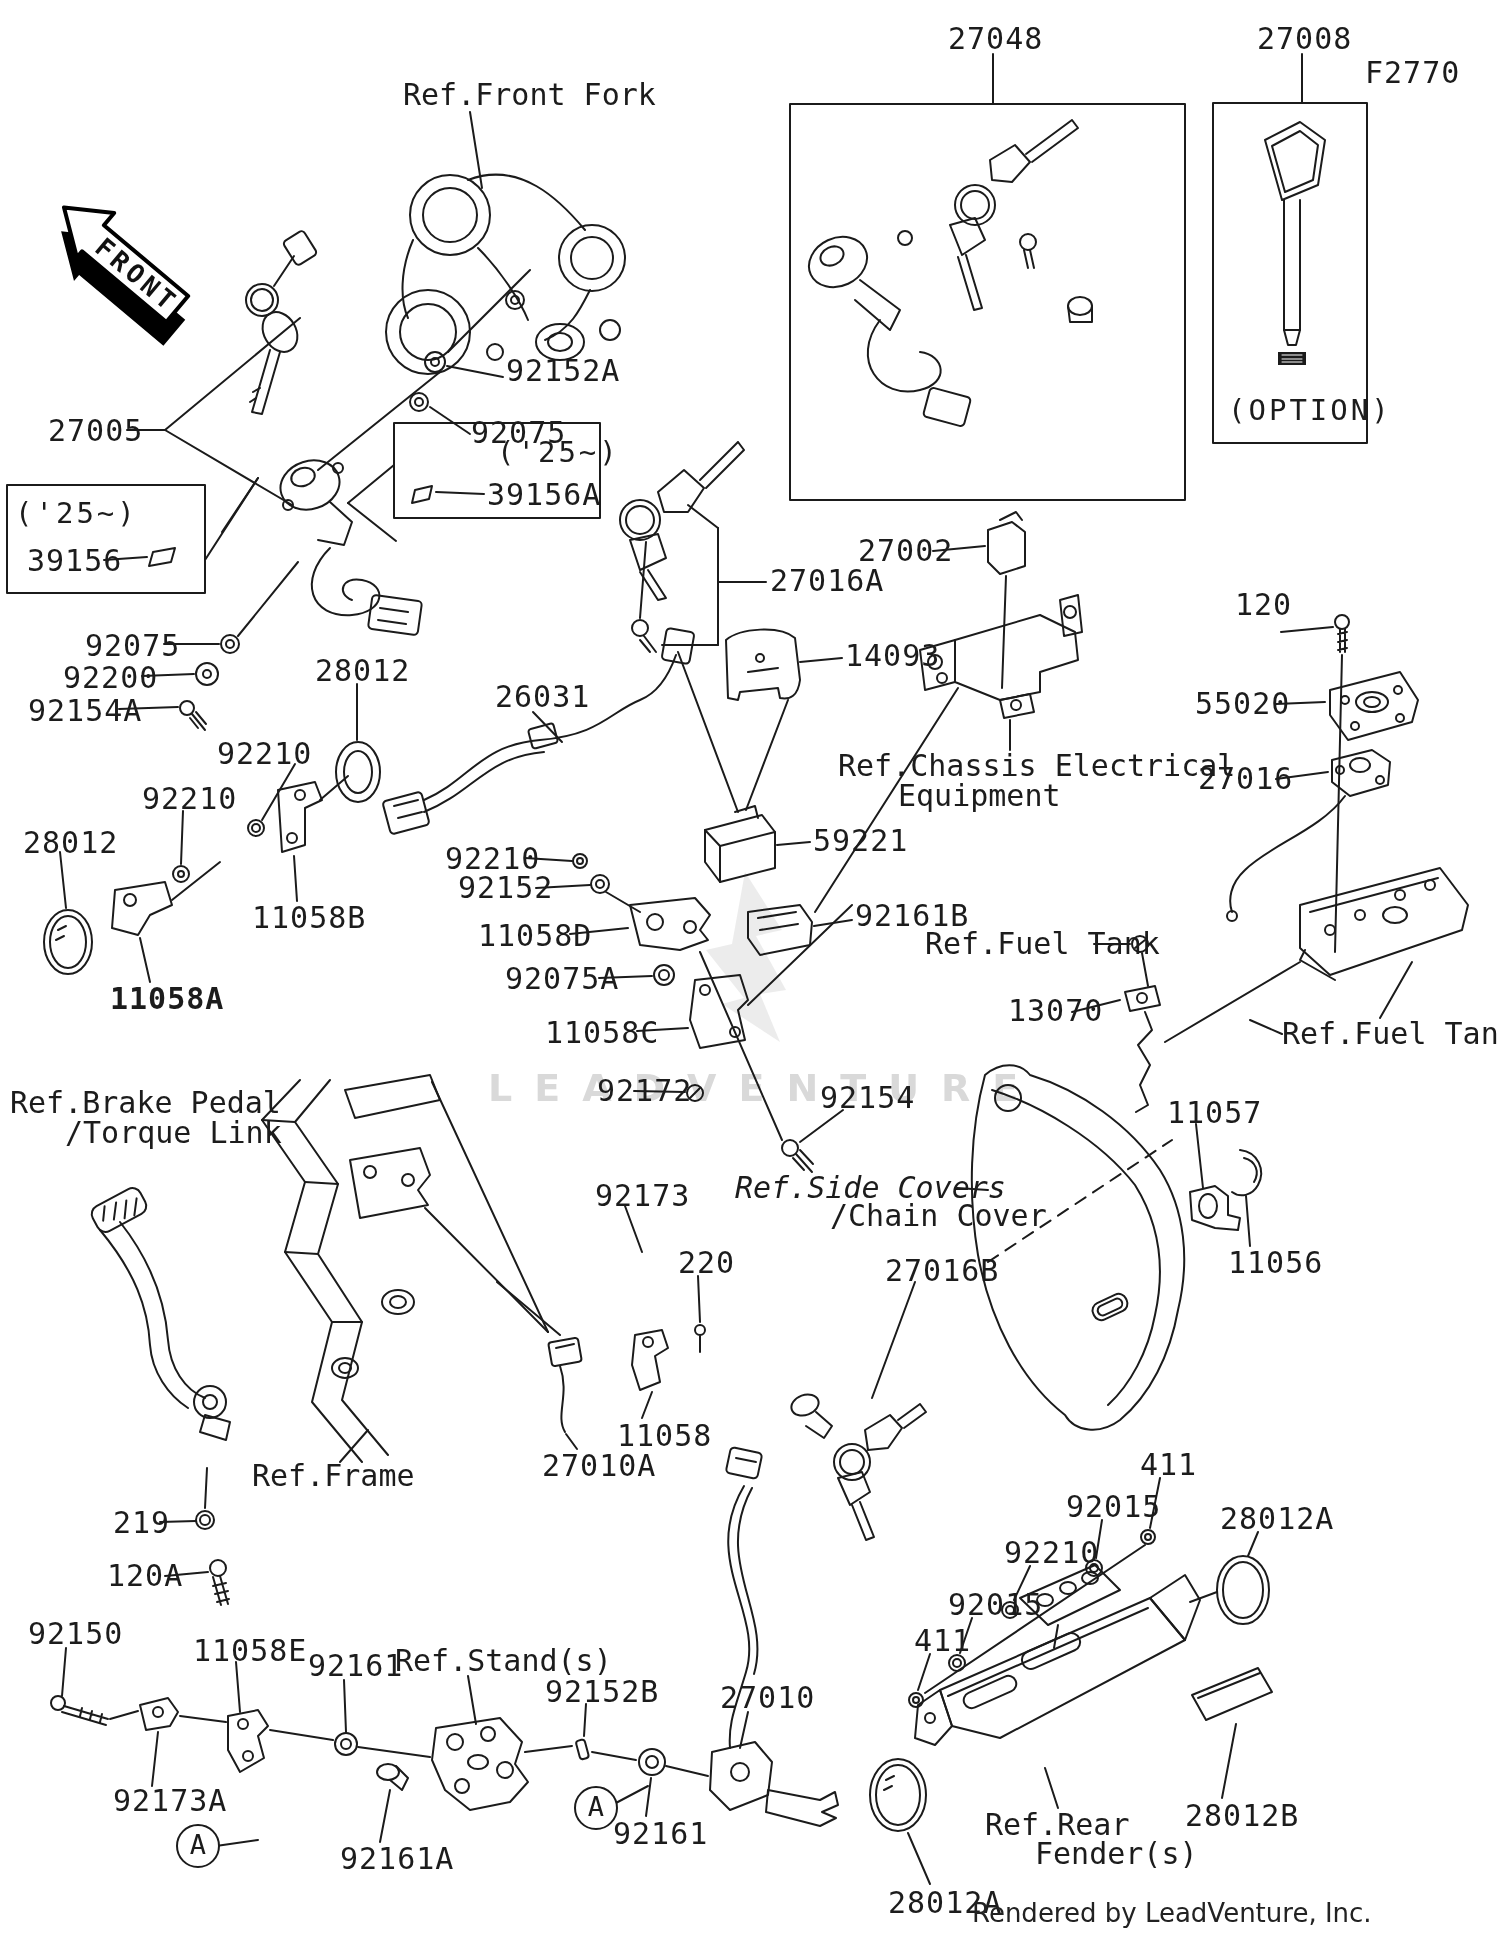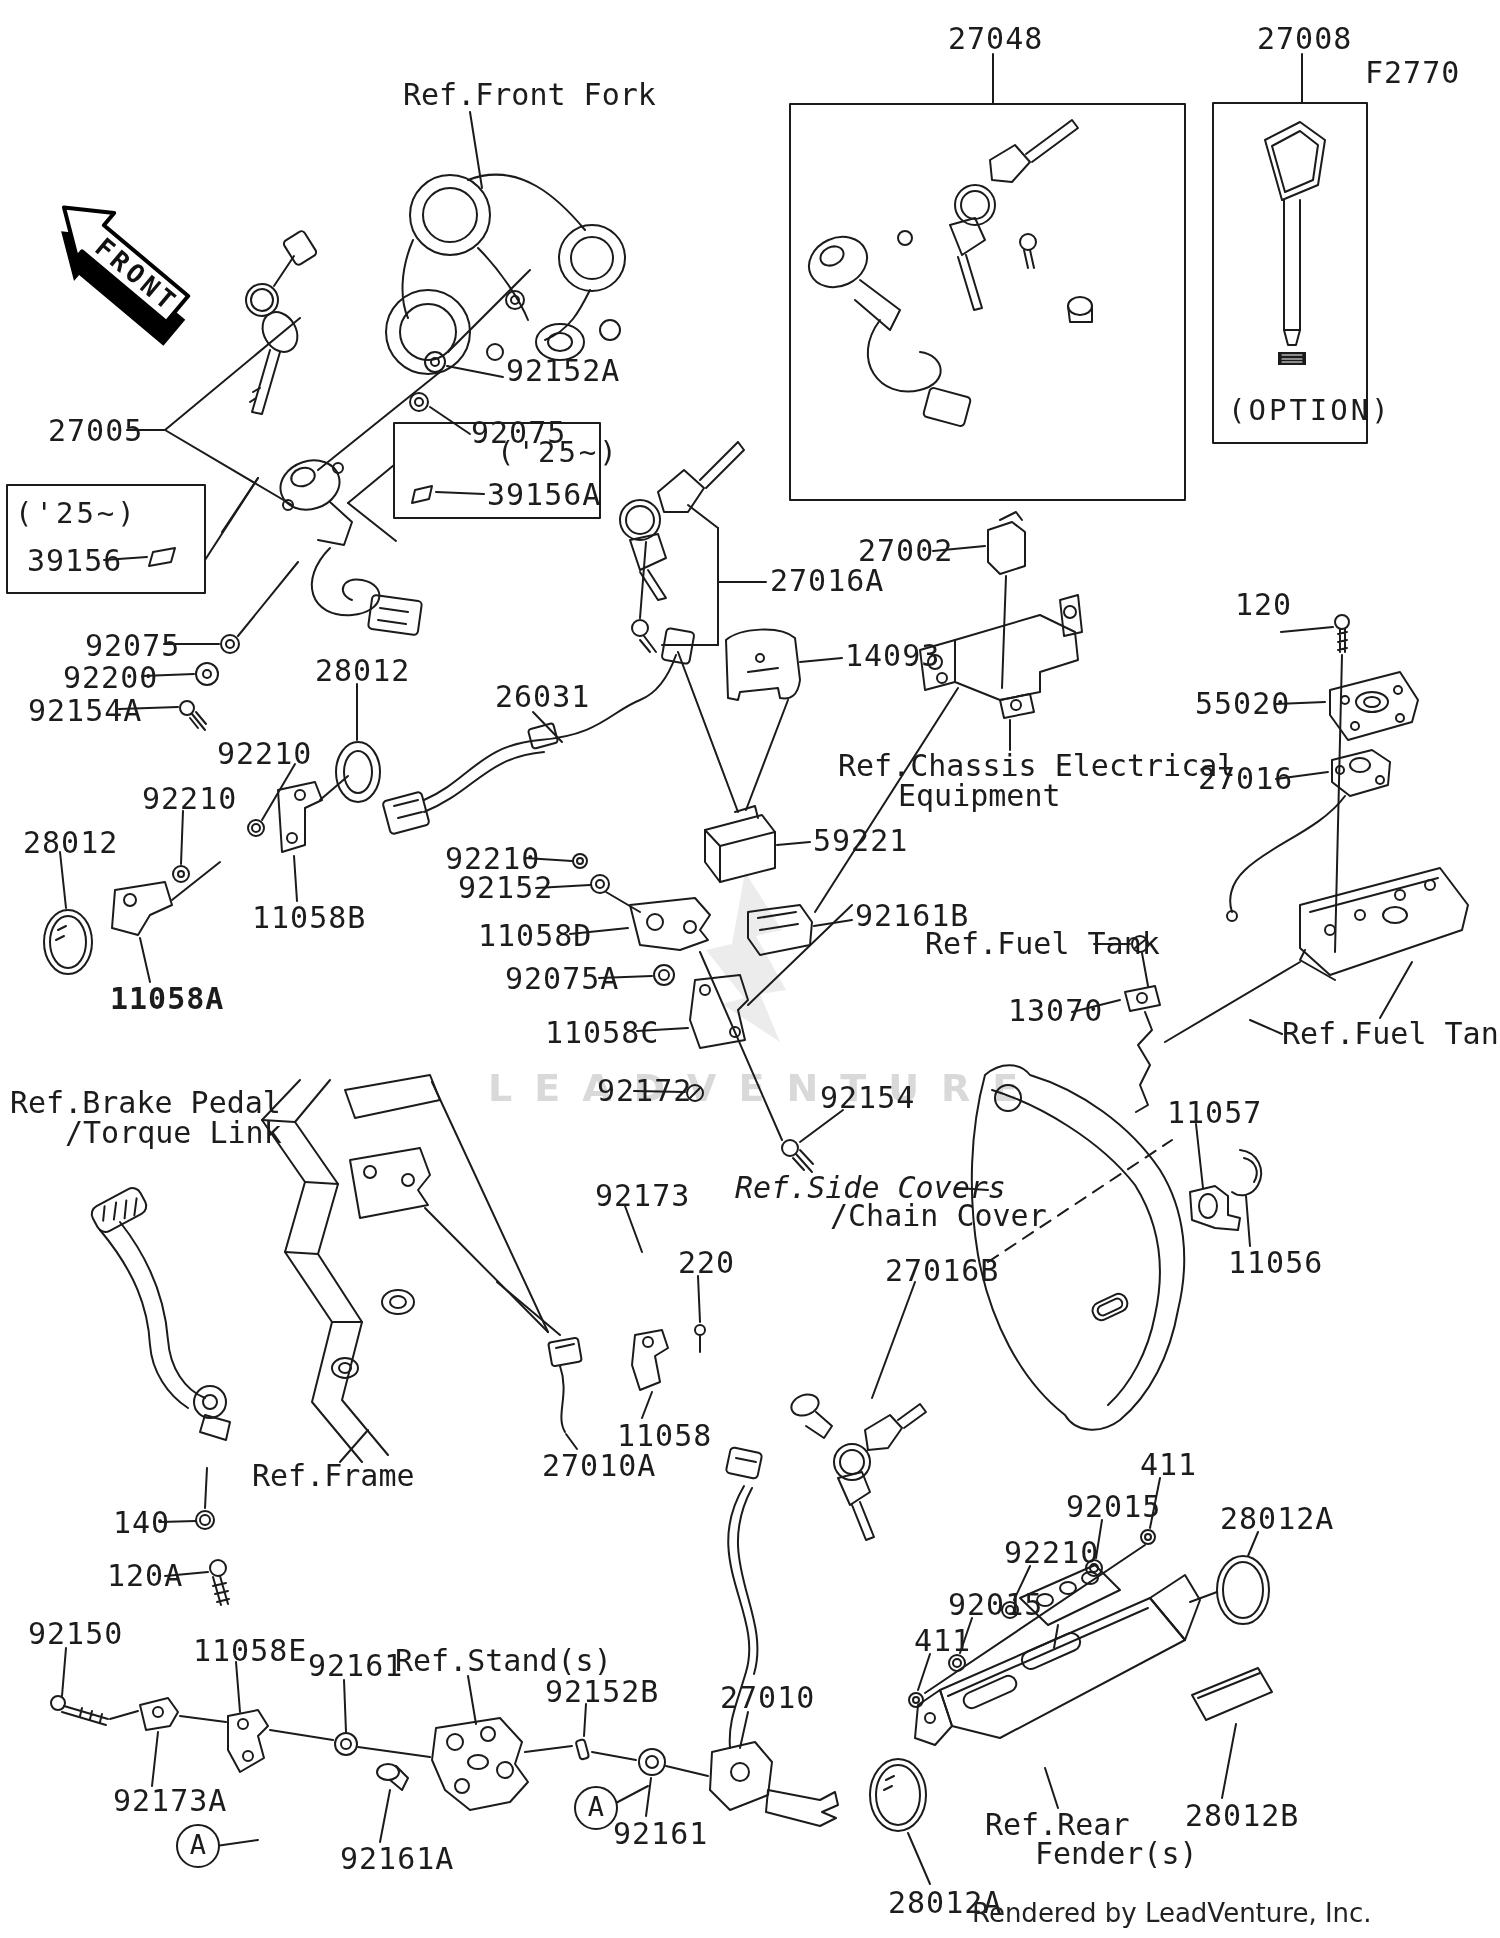--- a/index.html
+++ b/index.html
@@ -564,21 +564,21 @@
       <div class="lbl part" style="left: 595px; top: 1181px;">92173</div>
       <div class="lbl ref" style="left: 735px; top: 1173px; font-style: italic;">Ref.Side Covers</div>
       <div class="lbl ref" style="left: 790px; top: 1201px; margin-left: 40px;">/Chain Cover</div>
       <div class="lbl part" style="left: 1167px; top: 1098px;">11057</div>
       <div class="lbl part" style="left: 1228px; top: 1248px;">11056</div>
       <div class="lbl part" style="left: 678px; top: 1248px;">220</div>
       <div class="lbl part" style="left: 885px; top: 1256px;">27016B</div>
       <div class="lbl part" style="left: 617px; top: 1421px;">11058</div>
       <div class="lbl part" style="left: 542px; top: 1451px;">27010A</div>
       <div class="lbl ref" style="left: 252px; top: 1461px;">Ref.Frame</div>
-      <div class="lbl part" style="left: 113px; top: 1508px;">140</div>
+      <div class="lbl part" style="left: 113px; top: 1508px;">219</div>
       <div class="lbl part" style="left: 107px; top: 1561px;">120A</div>
       <div class="lbl part" style="left: 28px; top: 1619px;">92150</div>
       <div class="lbl part" style="left: 193px; top: 1636px;">11058E</div>
       <div class="lbl part" style="left: 308px; top: 1651px;">92161</div>
       <div class="lbl ref" style="left: 395px; top: 1646px;">Ref.Stand(s)</div>
       <div class="lbl part" style="left: 545px; top: 1677px;">92152B</div>
       <div class="lbl part" style="left: 720px; top: 1683px;">27010</div>
       <div class="lbl part" style="left: 113px; top: 1786px;">92173A</div>
       <div class="lbl part" style="left: 340px; top: 1844px;">92161A</div>
       <div class="lbl part" style="left: 613px; top: 1819px;">92161</div>

